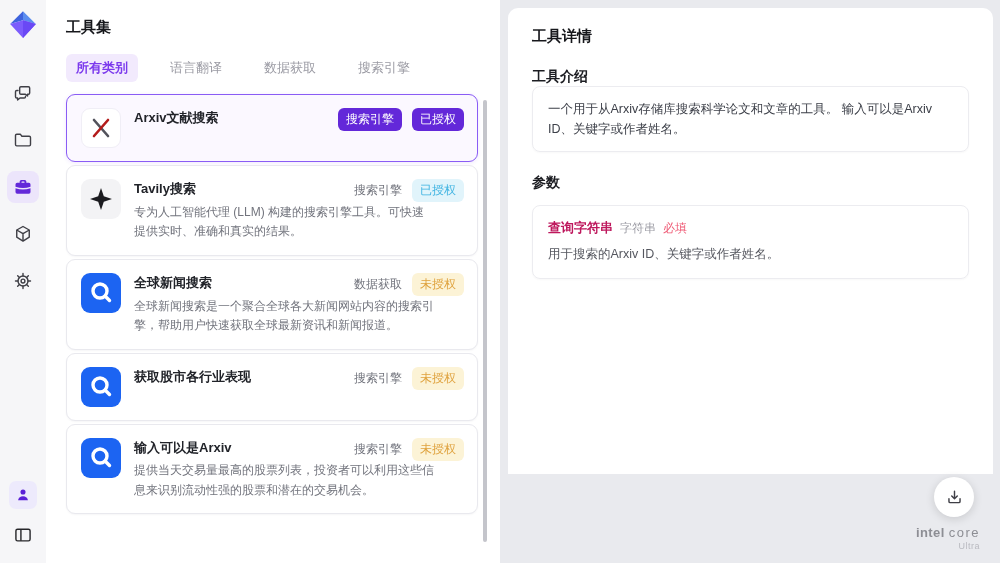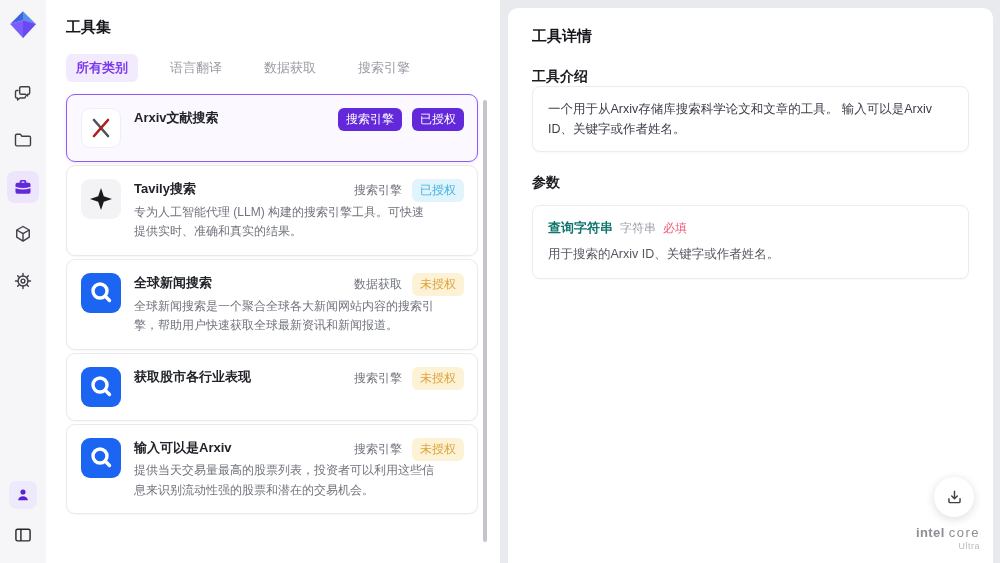--- a/index.html
+++ b/index.html
@@ -58,36 +58,36 @@
   .pill.blue  { background:#e1f4fb; color:#41b4e2; }
   .pill.amber { background:#fcf3d6; color:#dfa23e; }
 
   .scroll-thumb {
     position:absolute; right:13px; top:100px; width:4px; height:442px;
     background:#c4c5cb; border-radius:2px; cursor:pointer;
   }
 
   
   .panel-details {
-    position:absolute; left:508px; top:8px; width:485px; height:555px;
+    position:absolute; left:508px; top:8px; width:485px; height:466px;
     background:#ffffff; border-radius:10px 10px 0 0; padding:19px 24px;
   }
   .details-title { font-size:15px; font-weight:bold; color:#17181c; }
   .section-head { font-size:14px; font-weight:bold; color:#1c1d22; margin-top:22px; }
   .info-box {
     border:1px solid #ececf0; border-radius:8px;
     padding:12px 15px; font-size:12.5px; color:#3d4049; line-height:1.6;
     box-shadow:0 1px 2px rgba(20,20,40,.03);
   }
   .param-box {
     margin-top:13px; border:1px solid #ececf0; border-radius:8px;
     padding:13px 15px 15px; box-shadow:0 1px 2px rgba(20,20,40,.03);
   }
   .param-line { display:flex; align-items:baseline; gap:7px; }
-  .param-name { font-size:13px; font-weight:bold; color:#0f766e; }
+  .param-name { font-size:13px; font-weight:bold; color:#be185d; }
   .param-type { font-size:12px; color:#9a9aa3; }
   .param-required { font-size:12px; color:#ef5b76; }
   .param-desc { margin-top:9px; font-size:12.5px; color:#55575f; }
 
   
   .fab {
     position:absolute; right:26px; bottom:46px; width:40px; height:40px;
     border-radius:50%; background:#ffffff; box-shadow:0 2px 10px rgba(0,0,0,.14);
     display:flex; align-items:center; justify-content:center; cursor:pointer;
   }

